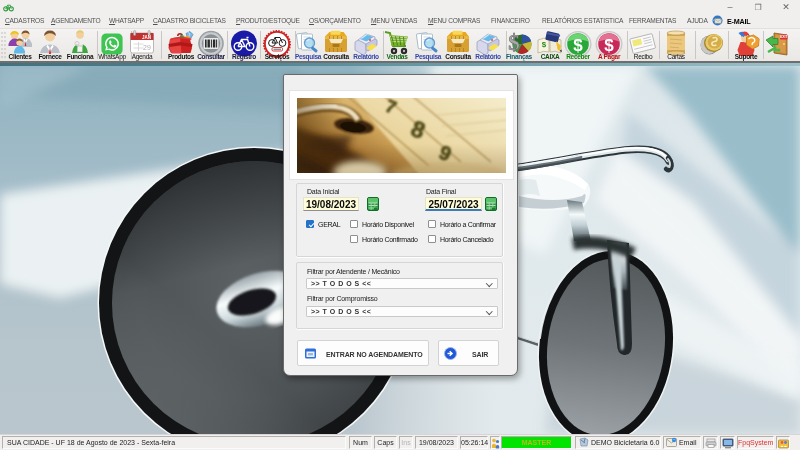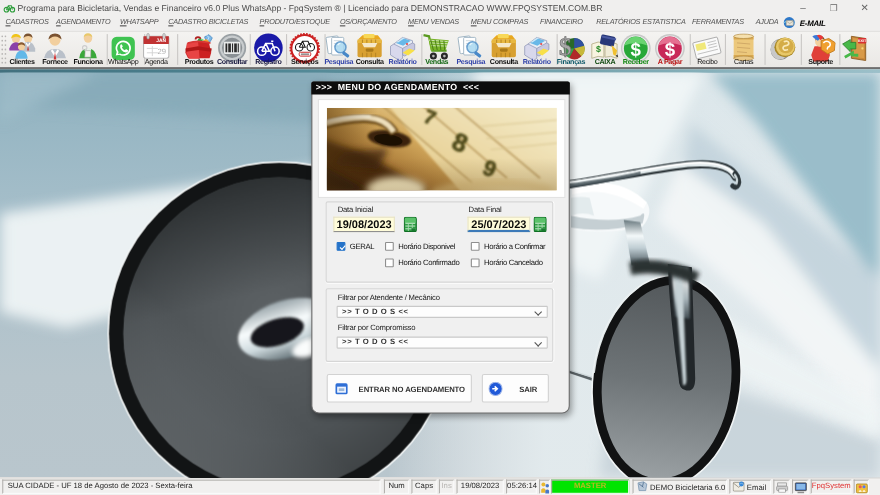--- a/index.html
+++ b/index.html
@@ -7,21 +7,21 @@
 #app { position:relative; width:800px; height:450px; background:#f0efee; }
 
 
 #titlebar { position:absolute; left:0; top:0; width:800px; height:14px; background:#f0efee; color:#4a4a4a; font-size:7.8px; }
 #titlebar .ttext { position:absolute; left:16px; top:3px; white-space:nowrap; }
 #tbike { position:absolute; left:3px; top:2px; width:11px; height:10px; }
 .wbtn { position:absolute; top:0px; color:#666; font-size:9px; width:24px; text-align:center; }
 
 
 #menubar { position:absolute; left:0; top:14px; width:800px; height:14px; background:#f0efee; color:#4f4f4f; font-size:6.6px; letter-spacing:-0.2px; }
-#menubar span.mi { position:absolute; top:3px; white-space:nowrap;font-style:italic; }
+#menubar span.mi { position:absolute; top:3px; white-space:nowrap; }
 #menubar u { text-decoration:underline; }
 
 
 #toolbar { position:absolute; left:0; top:28px; width:800px; height:33px; background:linear-gradient(#f4f3f1,#eae8e5); border-top:1px solid #e2e0de; }
 .tbtn { position:absolute; top:1px; height:31px; text-align:center; }
 .tbtn .ic { position:absolute; left:50%; transform:translateX(-50%); top:0px; }
 .tbtn .lb { position:absolute; left:50%; transform:translateX(-50%); bottom:1.5px; font-size:6.5px; letter-spacing:-0.3px; font-weight:bold; color:#111; white-space:nowrap; }
 .tsep { position:absolute; top:2px; width:1px; height:28px; background:#c9c7c5; }
 #tbline { position:absolute; left:0; top:61px; width:800px; height:2px; background:#6e6e6e; }
 #tealband { position:absolute; left:0; top:63px; width:800px; height:5px; background:linear-gradient(90deg,#42707e,#4e8593 30%,#6f9faa 60%,#9cc0c9); }
@@ -57,21 +57,20 @@
 </head>
 <body>
 <div id="app">
 
   <div id="titlebar">
     <svg id="tbike" viewBox="0 0 24 20">
         <circle cx="6" cy="14" r="4.5" fill="none" stroke="#2e9e3c" stroke-width="2.4"></circle>
         <circle cx="18" cy="14" r="4.5" fill="none" stroke="#2e9e3c" stroke-width="2.4"></circle>
         <path d="M6 14 L10 6 L16 6 L18 14 M10 6 L14 14 L6 14" fill="none" stroke="#2e9e3c" stroke-width="2"></path>
       </svg>
-    <span class="ttext">Programa para Bicicletaria, Vendas e Financeiro v6.0 Plus WhatsApp - FpqSystem ® | Licenciado para  DEMONSTRACAO WWW.FPQSYSTEM.COM.BR</span>
     <span class="wbtn" style="left:718px;top:2px;">–</span>
     <span class="wbtn" style="left:746px;font-size:8px;top:3px;">❐</span>
     <span class="wbtn" style="left:774px;top:2px;">✕</span>
   </div>
 
   <div id="menubar">
     <span class="mi" style="left:5px;"><u>C</u>ADASTROS</span>
     <span class="mi" style="left:51px;"><u>A</u>GENDAMENTO</span>
     <span class="mi" style="left:109px;"><u>W</u>HATSAPP</span>
     <span class="mi" style="left:153px;"><u>C</u>ADASTRO BICICLETAS</span>
@@ -553,21 +552,20 @@
       <path d="M514 169 C545 165 565 161 580 157" fill="none" stroke="#49555b" stroke-width="4.6" stroke-linecap="round" opacity=".8"></path>
       <path d="M514 166.5 C545 162.5 565 159 582 155" fill="none" stroke="#eef3f4" stroke-width="1.5" stroke-linecap="round"></path>
       <path d="M668 158 Q673 163 671 168 Q669 172 666 169" fill="none" stroke="#2c3539" stroke-width="4.5" stroke-linecap="round"></path>
       <path d="M668 159 Q671 163 669.5 167" fill="none" stroke="#cdd8db" stroke-width="2" stroke-linecap="round"></path>
 
       <path d="M536 180 Q528 178 519 180 L519 196 Q530 192 540 196z" fill="#dfe7ea" opacity=".8"></path>
     </svg>
   </div>
 
   <div id="dlg">
-    <div id="dlgtitle">&gt;&gt;&gt;&nbsp; MENU DO AGENDAMENTO &nbsp;&lt;&lt;&lt;</div>
     <div id="imgframe">
         <div id="photo">
       <svg width="211" height="76" viewBox="0 0 211 76">
         <defs>
           <linearGradient id="gold" x1="0" y1=".8" x2="1" y2=".1">
             <stop offset="0" stop-color="#5a3a10"></stop>
             <stop offset=".22" stop-color="#a87836"></stop>
             <stop offset=".45" stop-color="#d2a85c"></stop>
             <stop offset=".7" stop-color="#ecd8a6"></stop>
             <stop offset="1" stop-color="#f6ecca"></stop>

